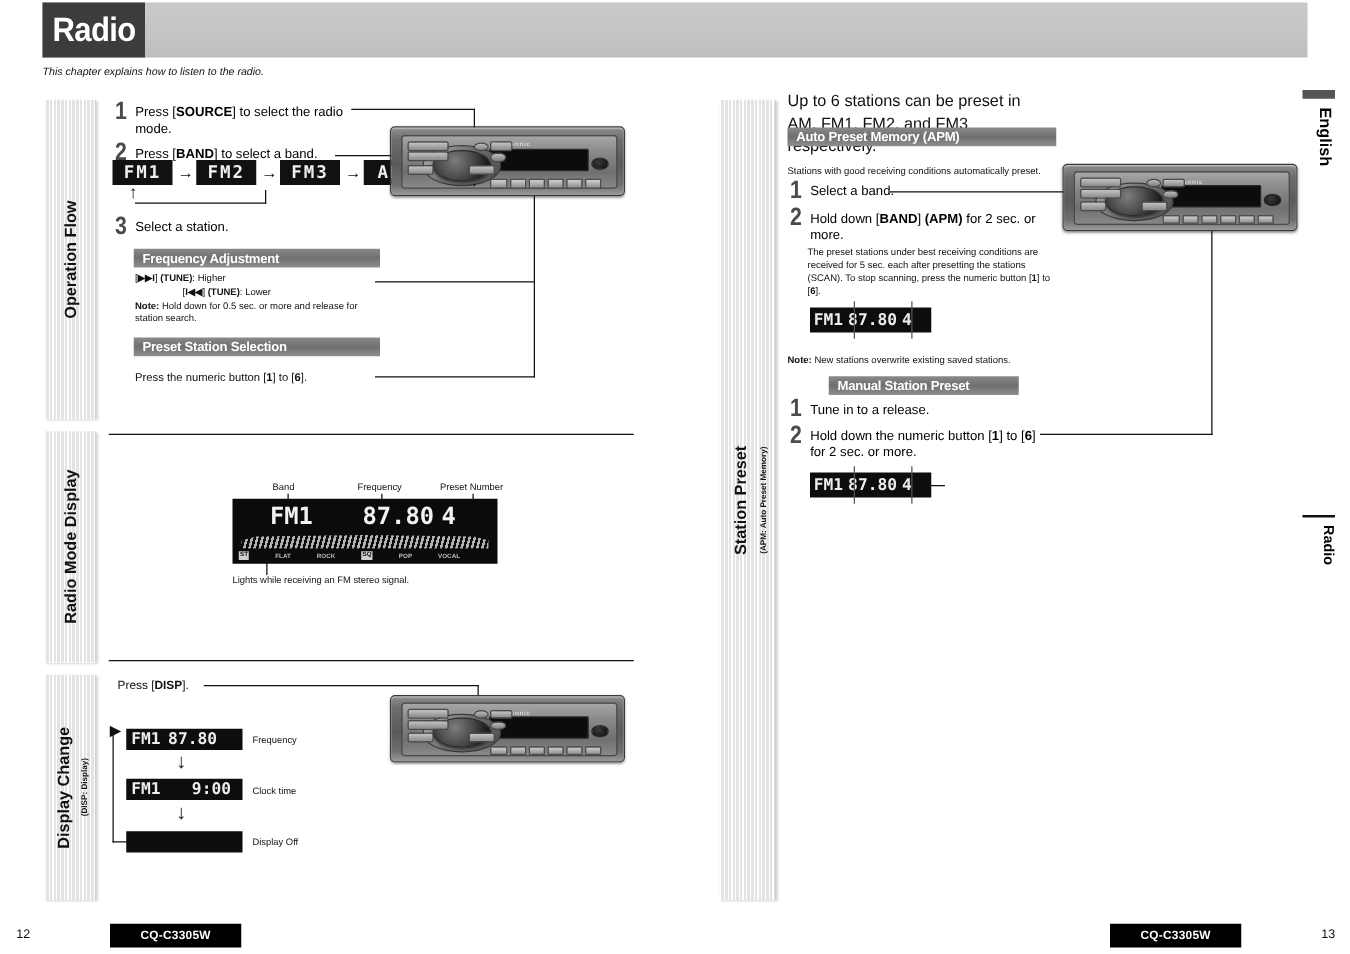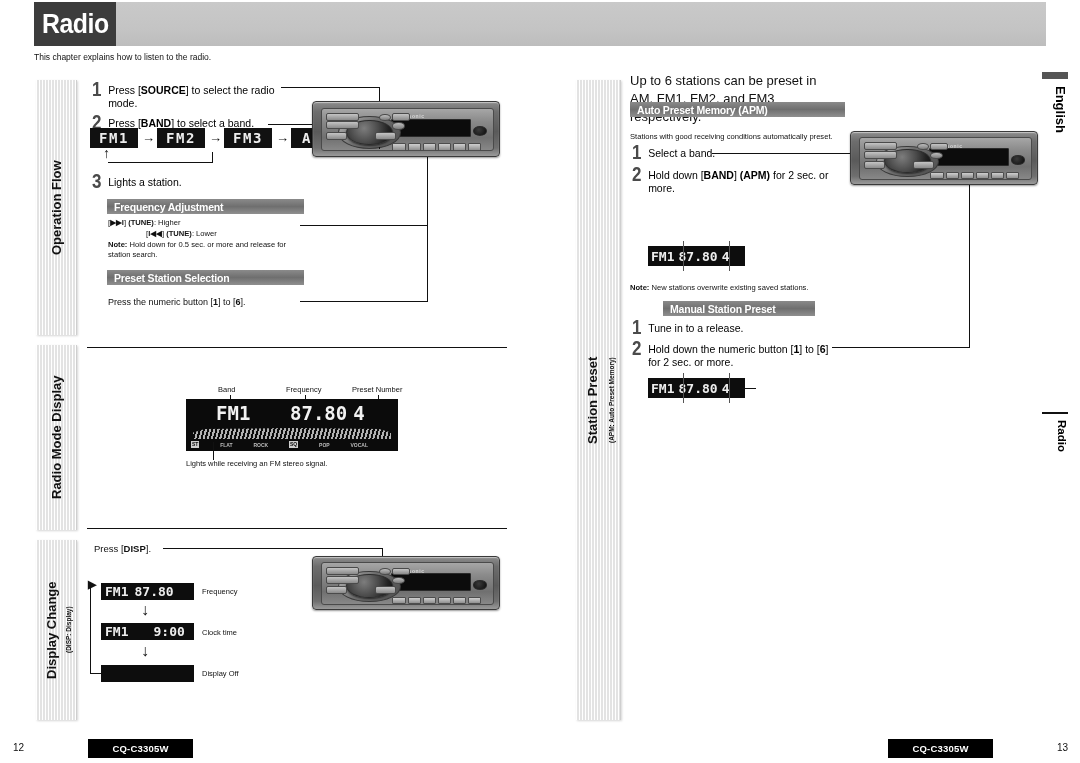--- a/index.html
+++ b/index.html
@@ -23,21 +23,21 @@
     position:absolute;left:34px;top:2px;width:82px;height:44px;
     background:#3c3c3c;
     display:flex;align-items:center;justify-content:center;
   }
   .hdr-title{
     color:#fff;font-size:27px;font-weight:bold;letter-spacing:-0.5px;
     font-family:"Liberation Sans", sans-serif;line-height:1;
     transform:scaleX(0.92);
   }
   .intro{
-    position:absolute;left:34px;top:52px;font-size:8.5px;color:#111;
+    position:absolute;left:34px;top:52px;font-size:8.5px;color:#111;font-style:italic;
   }
 
   
   .tab-english{
     position:absolute;right:12px;top:72px;width:26px;height:120px;
   }
   .tab-english .cap{
     position:absolute;top:0;left:0;width:26px;height:7px;background:#555;
   }
   .tab-english .txt{
@@ -275,21 +275,21 @@
   <div class="bandbox" style="left:224px;top:128px;width:48px;">FM3</div>
   <div class="arrowR" style="left:276px;top:130px;">→</div>
   <div class="bandbox" style="left:291px;top:128px;width:42px;">AM</div>
 
   <div class="hline-thick" style="left:108px;top:162px;width:105px;"></div>
   <div class="vline" style="left:212px;top:152px;height:11px;width:1.4px;background:#111;"></div>
   <div style="position:absolute;left:103px;top:145px;font-size:14px;font-weight:bold;color:#111;">↑</div>
 
   <div class="step" style="left:92px;top:172px;width:200px;">
     <span class="stepnum">3</span>
-    <span class="steptxt">Lights a station.</span>
+    <span class="steptxt">Select a station.</span>
   </div>
 
   <div class="subhead" style="left:107px;top:199px;width:190px;">Frequency Adjustment</div>
   <div class="para" style="left:108px;top:218px;width:190px;">[<b>▶▶I</b>] <b>(TUNE)</b>: Higher</div>
   <div class="para" style="left:108px;top:229px;width:190px;padding-left:38px;">[<b>I◀◀</b>] <b>(TUNE)</b>: Lower</div>
   <div class="para" style="left:108px;top:240px;width:192px;"><b>Note:</b> Hold down for 0.5 sec. or more and release for station search.</div>
 
   <div class="subhead" style="left:107px;top:270px;width:190px;">Preset Station Selection</div>
   <div class="para" style="left:108px;top:296px;width:200px;font-size:9px;">Press the numeric button [<b>1</b>] to [<b>6</b>].</div>
 
@@ -423,20 +423,21 @@
     <span class="stepnum">1</span>
     <span class="steptxt">Select a band.</span>
   </div>
   <div class="hline" style="left:712px;top:153px;width:148px;"></div>
 
   <div class="step" style="left:632px;top:165px;width:205px;">
     <span class="stepnum">2</span>
     <span class="steptxt">Hold down [<b>BAND</b>] <b>(APM)</b> for 2 sec. or more.</span>
   </div>
 
+  <div class="para" style="left:646px;top:197px;width:196px;font-size:7.6px;">The preset stations under best receiving conditions are received for 5 sec. each after presetting the stations (SCAN). To stop scanning, press the numeric button [<b>1</b>] to [<b>6</b>].</div>
 
   <div class="minilcd" style="left:648px;top:246px;width:97px;height:20px;">
     <span style="margin-left:3px;">FM1</span>
     <span style="margin-left:4px;">87.80</span>
     <span style="margin-left:4px;">4</span>
   </div>
   <div class="vline" style="left:683px;top:241px;height:30px;background:#555;"></div>
   <div class="vline" style="left:729px;top:241px;height:30px;background:#555;"></div>
 
   <div class="para" style="left:630px;top:283px;width:215px;font-size:7.6px;"><b>Note:</b> New stations overwrite existing saved stations.</div>

